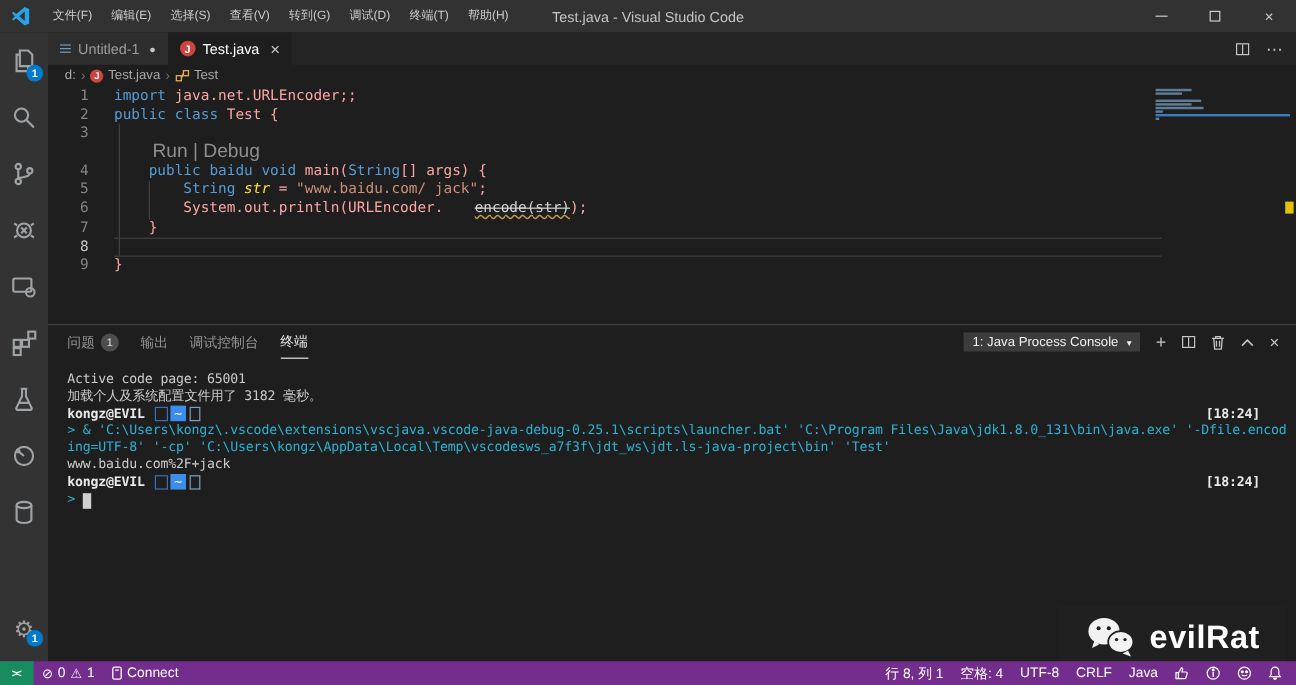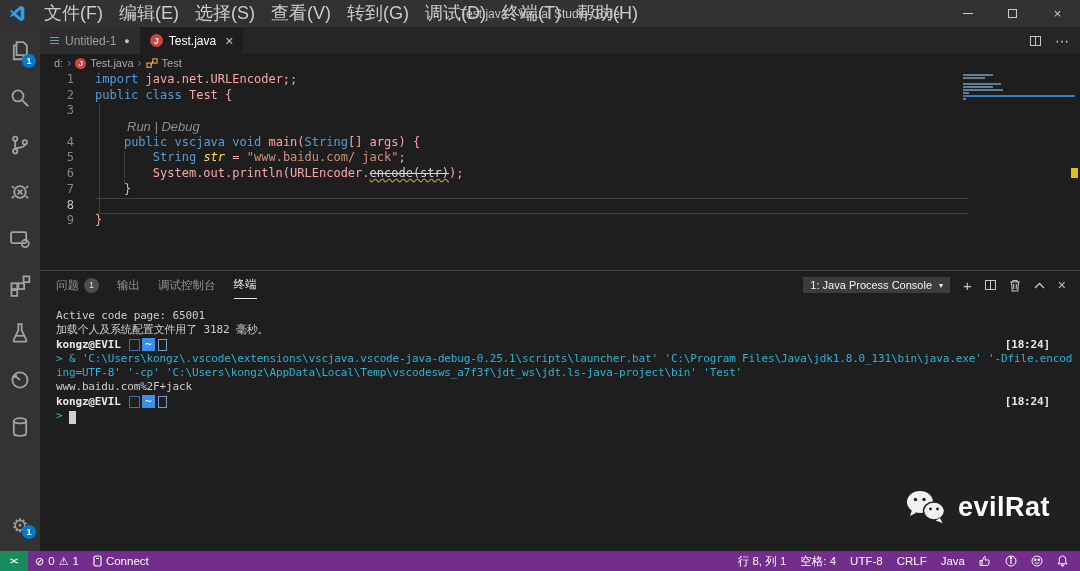--- a/index.html
+++ b/index.html
@@ -4,21 +4,21 @@
 <style>
   * { margin:0; padding:0; box-sizing:border-box; }
   html,body { width:1080px; height:571px; overflow:hidden; background:#1e1e1e;
               font-family:"Liberation Sans", sans-serif; }
   .app { position:relative; width:1080px; height:571px; background:#1e1e1e; }
 
   
   .titlebar { position:absolute; left:0; top:0; width:1080px; height:27px;
               background:#323233; display:flex; align-items:center; color:#cccccc; }
   .vslogo { width:17px; height:17px; margin:0 10px 0 9px; flex:0 0 auto; }
-  .menu-item { font-size:18px; padding:0 8px; line-height:27px; cursor:default; }
+  .menu-item { font-size:10px; padding:0 8px; line-height:27px; cursor:default; }
   .win-title { position:absolute; left:50%; transform:translateX(-50%);
                font-size:12px; color:#c5c5c5; white-space:nowrap; }
   .win-controls { position:absolute; right:0; top:0; height:27px; display:flex; }
   .win-btn { width:45px; height:27px; display:flex; align-items:center; justify-content:center;
              color:#cccccc; font-size:13px; }
   .glyph-min { display:inline-block; width:10px; height:1px; background:#cccccc; }
   .glyph-max { display:inline-block; width:9px; height:9px; border:1px solid #cccccc; }
 
   
   .activitybar { position:absolute; left:0; top:27px; width:40px; height:524px;
@@ -61,23 +61,23 @@
 
   
   .editor { position:relative; height:198px; background:#1e1e1e;
             font-family:"DejaVu Sans Mono", monospace; font-size:12px; }
   .ed-line { display:flex; height:15.7px; line-height:15.7px; white-space:pre; }
   .gutter { flex:0 0 34px; text-align:right; color:#858585; font-size:12px; }
   .gutter.cur { color:#c6c6c6; }
   .code { padding-left:21px; }
   .tk-k { color:#569cd6; } .tk-d { color:#fca5a5; } .tk-t { color:#569cd6; }
   .tk-v { color:#fde047;font-style:italic; } .tk-s { color:#ce9178; }
-  .tk-wavy { text-decoration:underline; text-decoration-style:wavy; text-decoration-color:#bd9a45; }
+  .tk-wavy { text-decoration:underline; text-decoration-style:wavy; text-decoration-color:#bd9a45;margin-left:26px; }
   .tk-x { color:#d4d4d4; text-decoration:line-through; }
-  .codelens { color:#8e8e8e; font-size:13px; font-family:"Liberation Sans",sans-serif; padding-left:32px;font-style:italic; }
+  .codelens { color:#8e8e8e; font-size:16px; font-family:"Liberation Sans",sans-serif; padding-left:32px; }
   .indent-guide { position:absolute; width:1px; background:#404040; }
   .cur-rule { position:absolute; left:55px; width:873px; height:1px; background:#3f3f3f; }
   .minimap { position:absolute; left:923px; top:2px; width:112px; }
   .mm-bar { height:2px; margin-bottom:1px; background:#5f7e96; }
   .mm-cur { background:#3a7bc8 !important; }
   .ov-warn { position:absolute; right:2px; top:96px; width:7px; height:10px; background:#e2c010; }
 
   
   .panel { position:relative; height:238px; background:#1e1e1e; border-top:1px solid #404040; }
   .panel-header { position:relative; height:28px; display:flex; align-items:center; padding-left:16px; }
@@ -100,21 +100,21 @@
   .tt-b { color:#e9e9e9; font-weight:bold; }
   .tt-c { color:#2bb2d4; }
   .tt-p1 { display:inline-block; width:11px; height:12px; border:1px solid #3f6fb3;
            margin:0 2px; vertical-align:-2px; }
   .tt-p2 { background:#3b8eea; color:#ffffff; padding:0 3px; margin-right:3px; }
   .tt-p3 { display:inline-block; width:9px; height:12px; border:1px solid #7f9fc0; vertical-align:-2px; }
   .tt-cur { display:inline-block; width:7px; height:13px; background:#d0d0d0; vertical-align:-2px; }
   .t-time { position:absolute; right:30px; color:#e9e9e9; font-weight:bold; }
 
   
-  .watermark { position:absolute; right:8px; bottom:38px; width:190px; height:52px;
+  .watermark { position:absolute; right:8px; bottom:14px; width:190px; height:52px;
                display:flex; align-items:center; justify-content:center; gap:10px;
                background:#202020; }
   .wm-text { color:#ffffff; font-size:27px; font-weight:600; letter-spacing:0.5px; }
 
   
   .statusbar { position:absolute; left:0; top:551px; width:1080px; height:20px;
                background:#732d8c; color:#ffffff; display:flex; align-items:center;
                font-size:11.5px; }
   .remote-ind { width:28px; height:20px; background:#168c5f; display:flex; align-items:center;
                 justify-content:center; font-size:9px; font-weight:bold; letter-spacing:-2px;
@@ -265,21 +265,21 @@
       </span>
       <span>Test</span>
     </div>
 
     <div class="editor">
       <div>
           <div class="ed-line"><span class="gutter">1</span><span class="code"><span class="tk-k">import</span><span class="tk-d"> java.net.URLEncoder;;</span></span></div>
           <div class="ed-line"><span class="gutter">2</span><span class="code"><span class="tk-k">public</span><span class="tk-d"> </span><span class="tk-k">class</span><span class="tk-d"> Test {</span></span></div>
           <div class="ed-line"><span class="gutter">3</span><span class="code"></span></div>
           <div class="ed-line"><span class="gutter"></span><span class="code"><span class="codelens">Run | Debug</span></span></div>
-          <div class="ed-line"><span class="gutter">4</span><span class="code"><span class="tk-d">    </span><span class="tk-k">public</span><span class="tk-d"> </span><span class="tk-k">vscjava</span><span class="tk-d"> </span><span class="tk-k">void</span><span class="tk-d"> main(</span><span class="tk-t">String</span><span class="tk-d">[] args) {</span></span></div>
+          <div class="ed-line"><span class="gutter">4</span><span class="code"><span class="tk-d">    </span><span class="tk-k">public</span><span class="tk-d"> </span><span class="tk-k">baidu</span><span class="tk-d"> </span><span class="tk-k">void</span><span class="tk-d"> main(</span><span class="tk-t">String</span><span class="tk-d">[] args) {</span></span></div>
           <div class="ed-line"><span class="gutter">5</span><span class="code"><span class="tk-d">        </span><span class="tk-t">String</span><span class="tk-d"> </span><span class="tk-v">str</span><span class="tk-d"> = </span><span class="tk-s">"www.baidu.com/ jack"</span><span class="tk-d">;</span></span></div>
           <div class="ed-line"><span class="gutter">6</span><span class="code"><span class="tk-d">        System.out.println(URLEncoder.</span><span class="tk-wavy"><span class="tk-x">encode(str)</span></span><span class="tk-d">);</span></span></div>
           <div class="ed-line"><span class="gutter">7</span><span class="code"><span class="tk-d">    }</span></span></div>
           <div class="ed-line"><span class="gutter cur">8</span><span class="code"></span></div>
           <div class="ed-line"><span class="gutter">9</span><span class="code"><span class="tk-d">}</span></span></div>
         </div>
       <div class="indent-guide" style="left:59px; top:31.4px; height:110px;"></div>
       <div class="indent-guide" style="left:84px; top:78.5px; height:32px;"></div>
       <div class="cur-rule" style="top:125.6px;"></div>
       <div class="cur-rule" style="top:141.3px;"></div>

